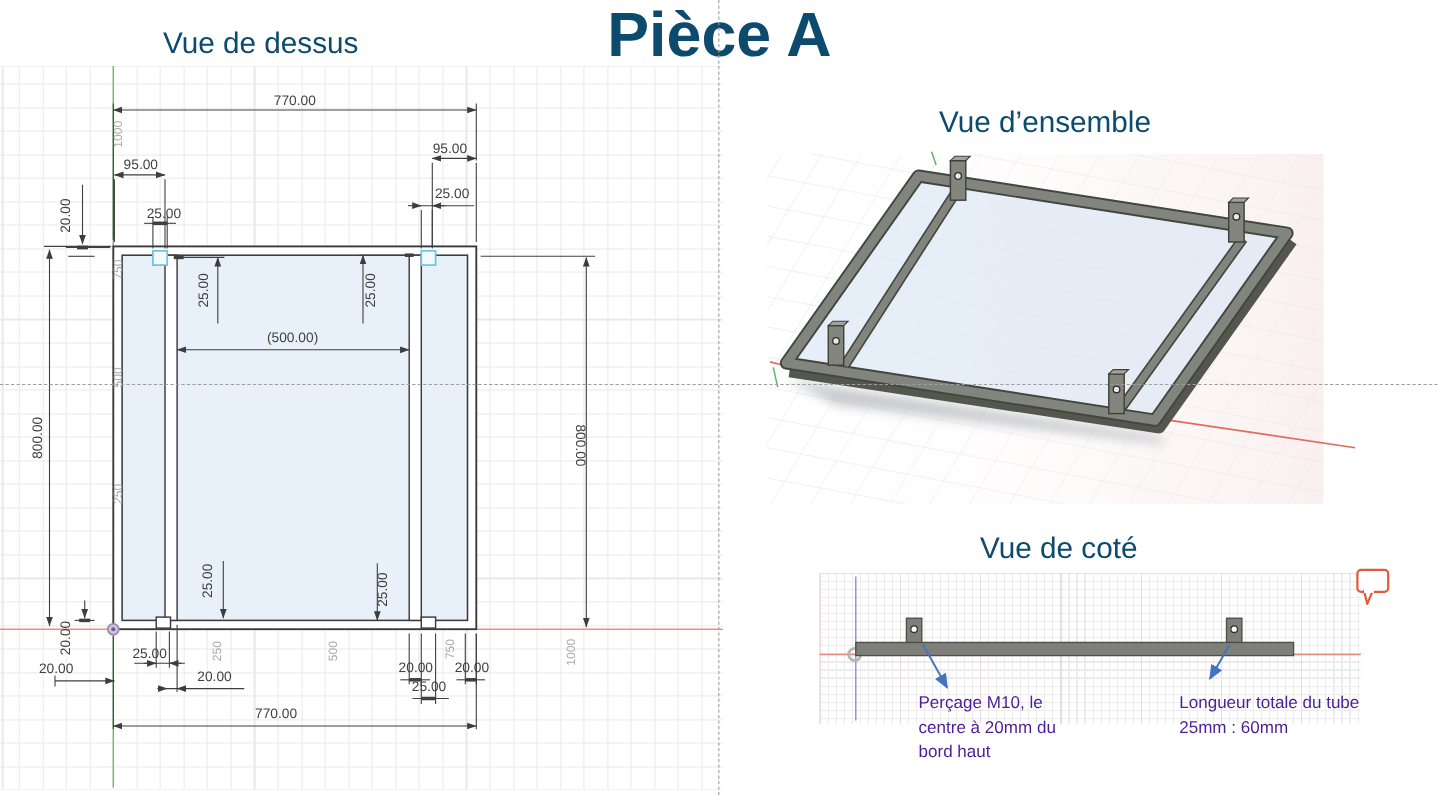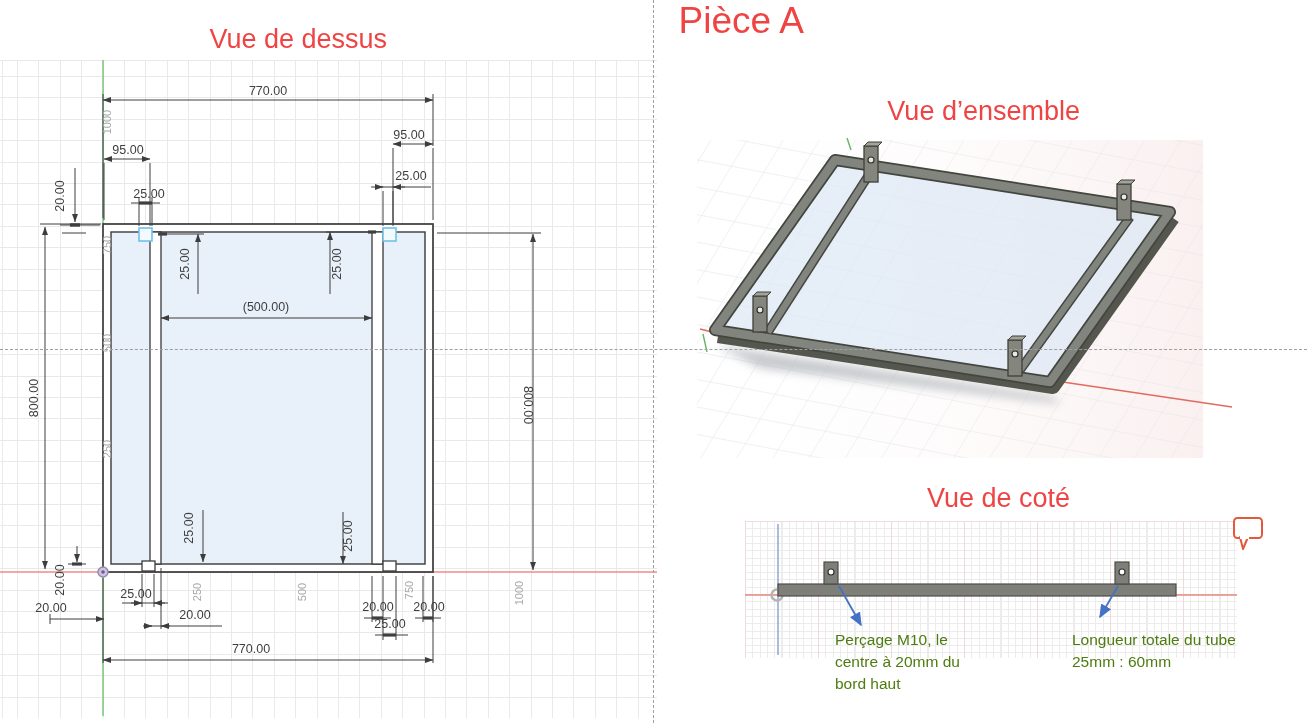--- a/index.html
+++ b/index.html
@@ -12,26 +12,26 @@
       repeating-linear-gradient(to right,#e9e9e9 0 1px,transparent 1px 21.4px),
       repeating-linear-gradient(to bottom,#e9e9e9 0 1px,transparent 1px 21.4px);
     background-position:17px 16px;}
   
   #side-grid{left:745px;top:521px;width:492px;height:137px;
     background-image:
       repeating-linear-gradient(to right,#f0d9d9 0 1px,transparent 1px 73px),
       repeating-linear-gradient(to bottom,#ecdcdc 0 1px,transparent 1px 73px),
       repeating-linear-gradient(to right,#ececec 0 1px,transparent 1px 7.3px),
       repeating-linear-gradient(to bottom,#ececec 0 1px,transparent 1px 7.3px);}
-  .title{position:absolute;text-align:right;color:#ef4444;}
-  #main-title{left:504px;top:0px;width:300px;font-size:37px;line-height:1.15;font-weight:400;}
+  .title{position:absolute;text-align:center;color:#0c4a6e;}
+  #main-title{left:504px;top:0px;width:300px;font-size:57px;line-height:1.15;font-weight:700;}
   #top-view-title{left:87px;top:24px;width:300px;font-size:27px;}
   #iso-view-title{left:820px;top:96px;width:260px;font-size:27px;}
   #side-view-title{left:855px;top:483px;width:215px;font-size:27px;}
-  .annot{position:absolute;font-size:15.5px;line-height:1.42;color:#4d7c0f;white-space:pre-line;}
+  .annot{position:absolute;font-size:15.5px;line-height:1.42;color:#4c1d95;white-space:pre-line;}
   #annot-hole{left:835px;top:629px;width:160px;}
   #annot-tube{left:1072px;top:629px;width:210px;}
   .guide-h{left:0;top:349px;width:1307px;height:0;border-top:1.4px dashed #9e9e9e;z-index:50;}
   .guide-v{left:653px;top:0;width:0;height:723px;border-left:1.4px dashed #9e9e9e;z-index:50;}
   svg{position:absolute;overflow:visible;}
   text{font-family:"Liberation Sans",sans-serif;}
   .dimtxt{font-size:12.5px;fill:#3f3f3f;}
   .axlbl{font-size:11px;fill:#a8a8a8;}
 </style>
 </head>

